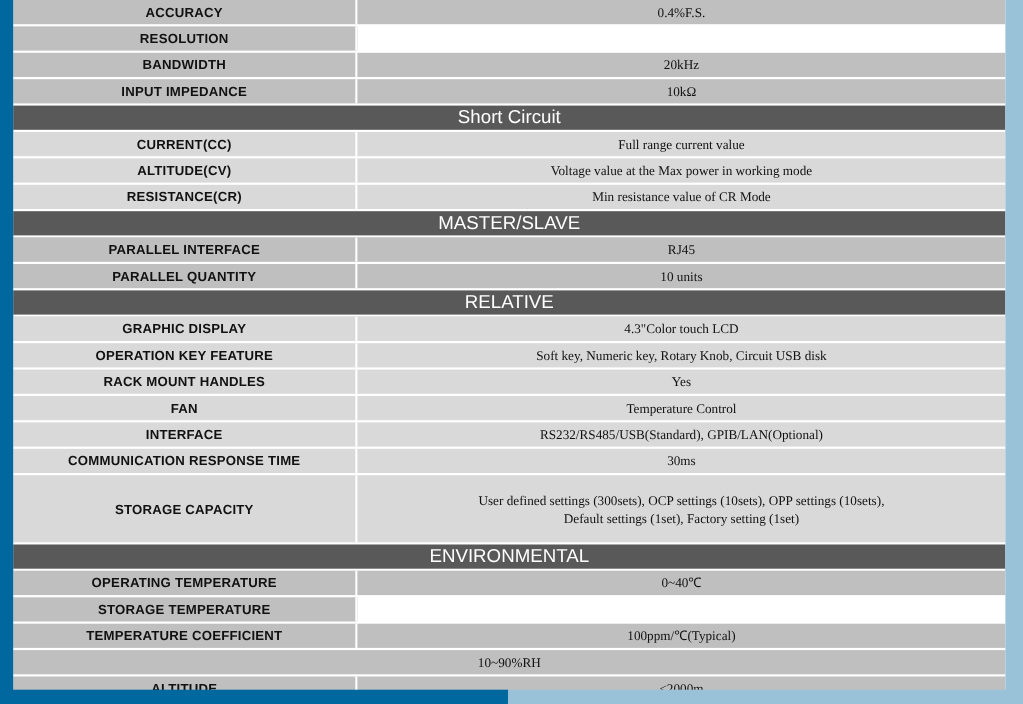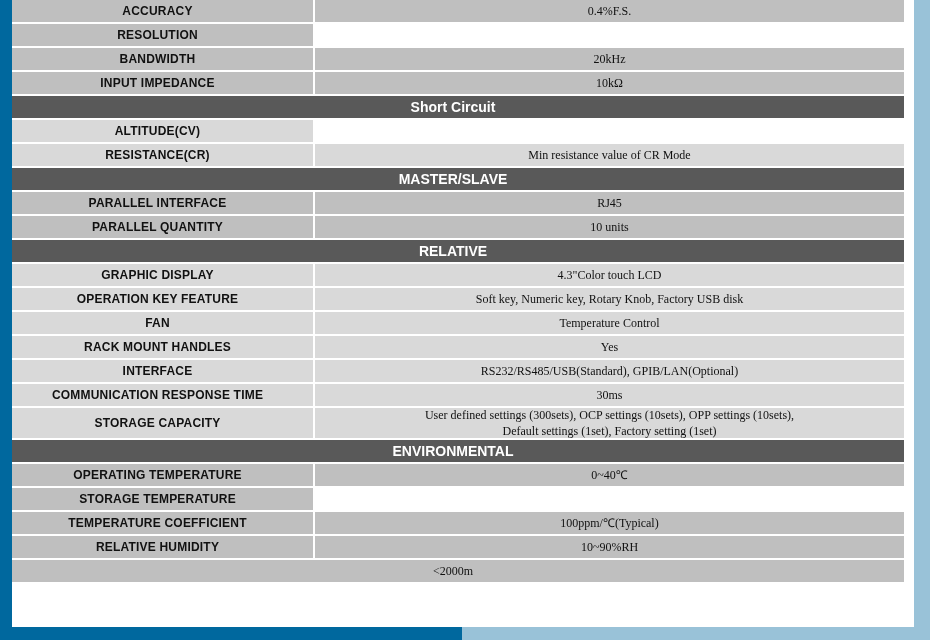--- a/index.html
+++ b/index.html
@@ -18,31 +18,31 @@
     width: 930px; height: 640px; overflow: hidden; position: relative;
   }
   .stage { position: absolute; left: 0; top: 0; width: 930px; height: 640px; background: #fff; }
 
   .left-bar  { position: absolute; left: 0;   top: 0;   width: 12px;  height: 640px; background: var(--dark-blue); }
   .right-bar { position: absolute; left: 914px; top: 0; width: 16px;  height: 640px; background: var(--light-blue); }
   .bottom-bar-left  { position: absolute; left: 0;   top: 627px; width: 462px; height: 13px; background: var(--dark-blue); }
   .bottom-bar-right { position: absolute; left: 462px; top: 627px; width: 468px; height: 13px; background: var(--light-blue); }
 
   .spec-table {
-    position: absolute; left: 2px; top: 0; width: 902px; height: 627px;
+    position: absolute; left: 12px; top: 0; width: 902px; height: 627px;
     background: var(--sep);
   }
   .section-header {
     box-sizing: border-box; height: 24px; border-bottom: 2px solid var(--sep);
     background: var(--header-bg); color: #ffffff;
-    font-weight: bold; font-size: 14px;
+    font-weight: normal; font-size: 17px;
     display: flex; align-items: center; justify-content: center; text-align: center;
   }
   .spec-row { display: flex; box-sizing: border-box; height: 24px; border-bottom: 2px solid var(--sep); }
-  .spec-row.tall { height: 32px; }
+  .spec-row.tall { height: 63px; }
   .cell {
     display: flex; align-items: center; justify-content: center;
     color: var(--text); font-size: 12px; text-align: center;
     box-sizing: border-box; line-height: 16px;
   }
   .cell.label { width: 313px; border-right: 2px solid var(--sep); font-weight: bold; letter-spacing: 0.2px; }
   .cell.value { flex: 1; white-space: pre-line; font-family: Liberation Serif, serif; }
   .shade-a .cell { background: var(--gray-a); }
   .shade-b .cell { background: var(--gray-b); }
 </style>
@@ -61,21 +61,26 @@
       <div class="spec-row shade-a">
         <div class="cell label">BANDWIDTH</div>
         <div class="cell value">20kHz</div>
       </div>
       <div class="spec-row shade-a">
         <div class="cell label">INPUT IMPEDANCE</div>
         <div class="cell value">10kΩ</div>
       </div>
       <div class="section-header">Short Circuit</div>
       <div class="spec-row shade-b">
+        <div class="cell label">CURRENT(CC)</div>
+        <div class="cell value">Full range current value</div>
+      </div>
+      <div class="spec-row shade-b">
         <div class="cell label">ALTITUDE(CV)</div>
+        <div class="cell value">Voltage value at the Max power in working mode</div>
       </div>
       <div class="spec-row shade-b">
         <div class="cell label">RESISTANCE(CR)</div>
         <div class="cell value">Min resistance value of CR Mode</div>
       </div>
       <div class="section-header">MASTER/SLAVE</div>
       <div class="spec-row shade-a">
         <div class="cell label">PARALLEL INTERFACE</div>
         <div class="cell value">RJ45</div>
       </div>
@@ -83,29 +88,29 @@
         <div class="cell label">PARALLEL QUANTITY</div>
         <div class="cell value">10 units</div>
       </div>
       <div class="section-header">RELATIVE</div>
       <div class="spec-row shade-b">
         <div class="cell label">GRAPHIC DISPLAY</div>
         <div class="cell value">4.3"Color touch LCD</div>
       </div>
       <div class="spec-row shade-b">
         <div class="cell label">OPERATION KEY FEATURE</div>
-        <div class="cell value">Soft key, Numeric key, Rotary Knob, Factory USB disk</div>
+        <div class="cell value">Soft key, Numeric key, Rotary Knob, Circuit USB disk</div>
+      </div>
+      <div class="spec-row shade-b">
+        <div class="cell label">RACK MOUNT HANDLES</div>
+        <div class="cell value">Yes</div>
       </div>
       <div class="spec-row shade-b">
         <div class="cell label">FAN</div>
         <div class="cell value">Temperature Control</div>
-      </div>
-      <div class="spec-row shade-b">
-        <div class="cell label">RACK MOUNT HANDLES</div>
-        <div class="cell value">Yes</div>
       </div>
       <div class="spec-row shade-b">
         <div class="cell label">INTERFACE</div>
         <div class="cell value">RS232/RS485/USB(Standard), GPIB/LAN(Optional)</div>
       </div>
       <div class="spec-row shade-b">
         <div class="cell label">COMMUNICATION RESPONSE TIME</div>
         <div class="cell value">30ms</div>
       </div>
       <div class="spec-row shade-b tall">
@@ -119,24 +124,24 @@
         <div class="cell value">0~40℃</div>
       </div>
       <div class="spec-row shade-a">
         <div class="cell label">STORAGE TEMPERATURE</div>
       </div>
       <div class="spec-row shade-a">
         <div class="cell label">TEMPERATURE COEFFICIENT</div>
         <div class="cell value">100ppm/℃(Typical)</div>
       </div>
       <div class="spec-row shade-a">
-        <div class="cell label">RELATIVE HUMIDITY</div>
         <div class="cell value">10~90%RH</div>
       </div>
       <div class="spec-row shade-a">
+        <div class="cell label">ALTITUDE</div>
         <div class="cell value">&lt;2000m</div>
       </div>
     </div>
   <div class="left-bar"></div>
   <div class="right-bar"></div>
   <div class="bottom-bar-left"></div>
   <div class="bottom-bar-right"></div>
 </div>
 
 </body></html>

